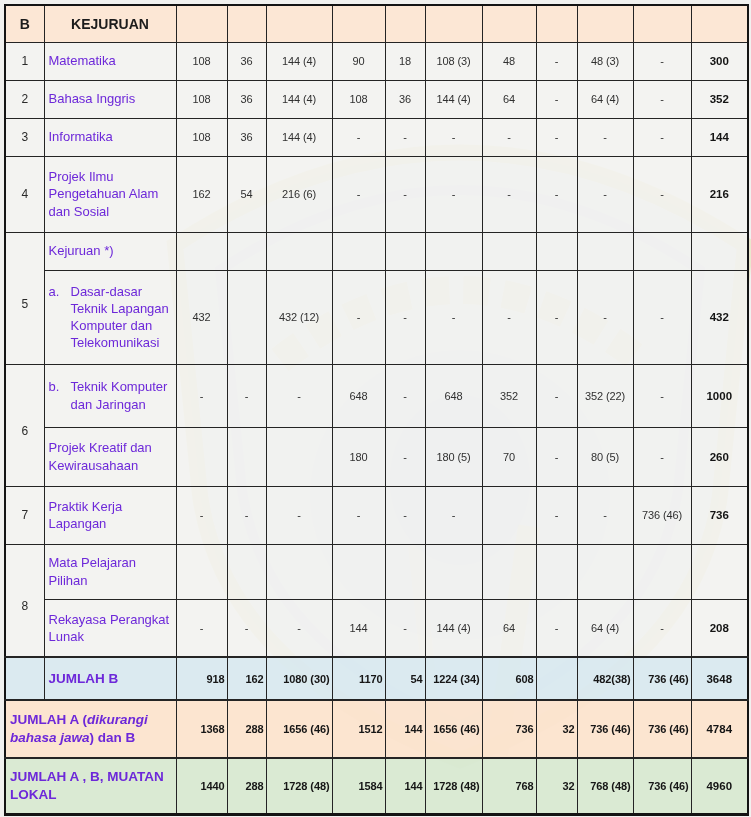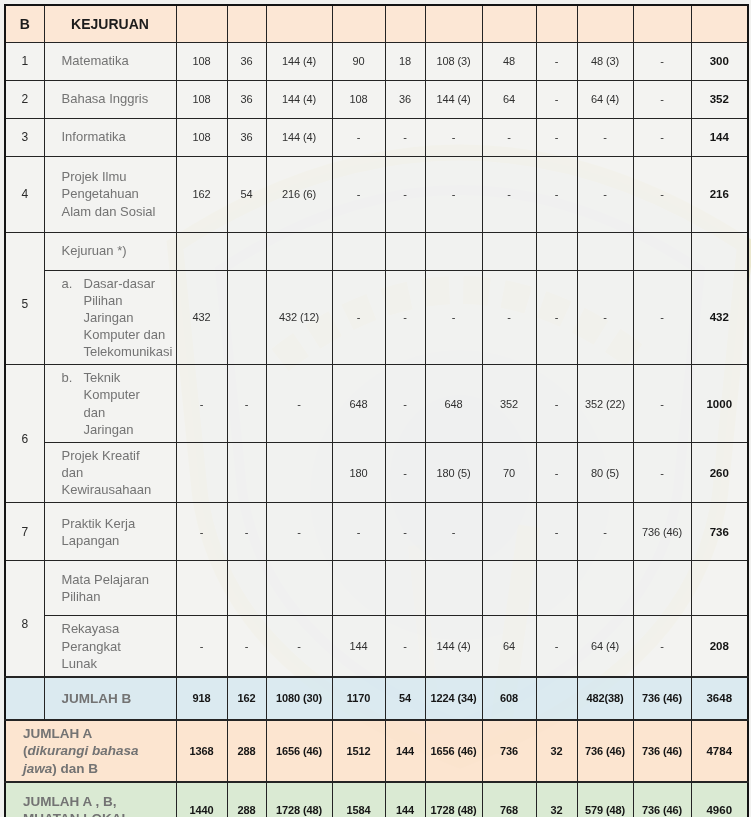--- a/index.html
+++ b/index.html
@@ -31,41 +31,41 @@
     border:1px solid #242424;
     overflow:hidden;
     vertical-align:middle;
     background:rgba(243,243,241,0.84);
   }
   .kur th { background:rgba(252,230,211,0.96); }
   th.hidx, th.htitle { font-size:14px; font-weight:bold; text-align:center; padding:4px 6px; }
   th.hidx { text-align:center; }
   .num  { text-align:center; font-size:12px; color:#2a2a2a; }
   .vtop { vertical-align:top; padding-top:11px; }
-  .name { text-align:left; padding:4px 17px; font-size:13px; line-height:1.32; color:#737373; }
+  .name { text-align:left; padding:4px 4px; font-size:13px; line-height:1.32; color:#6d28d9; }
   .mrow { display:flex; }
   .marker { width:22px; flex:0 0 22px; }
   .val  { text-align:center; font-size:11px; letter-spacing:-0.1px; padding:2px; color:#303030; }
   .tot  { text-align:center; font-size:11.5px; font-weight:bold; padding:8px; color:#141414; }
   
   .h37 td, .h37 th { height:37px; }
   .h38 td { height:38px; }
   .h76 td { height:76px; }
   .h94 td { height:94px; }
   .h63 td { height:63px; }
   .h59 td { height:59px; }
   .h58 td { height:58px; }
   .h55 td { height:55px; }
   .h43 td { height:43px; }
   .h56 td { height:56px; }
   
   tr.sumB td  { background:rgba(217,234,240,0.93); border-top-width:2px;margin-left:32px; }
   tr.sumA td  { background:rgba(252,227,206,0.94); border-top-width:2px; }
   tr.sumAB td { background:rgba(216,233,209,0.94); border-top-width:2px; }
-  tr.sumB .val, tr.sumA .val, tr.sumAB .val { font-weight:bold; font-size:11px; color:#161616; }
+  tr.sumB .val, tr.sumA .val, tr.sumAB .val { font-weight:bold; font-size:11px; color:#161616;text-align:right; }
   tr.sumB .name, tr.sumA .name, tr.sumAB .name { font-weight:bold; font-size:13.5px; line-height:1.3; }
   .ital { font-style:italic; }
 </style>
 </head>
 <body>
 
 <div class="page">
 
   <svg class="watermark" viewBox="0 0 620 700" xmlns="http://www.w3.org/2000/svg">
     <path d="M25,150 Q310,-35 595,150 L570,400 Q545,575 310,665 Q75,575 50,400 Z" fill="#c9d1ea" fill-opacity="0.55" stroke="#d8d07e" stroke-opacity="0.7" stroke-width="16"></path>
@@ -188,21 +188,21 @@
       <td class="val"></td>
       <td class="val"></td>
       <td class="val"></td>
       <td class="tot"></td>
     </tr>
 
     <tr class="h94">
       <td class="name">
         <span class="mrow">
           <span class="marker">a.</span>
-          <span>Dasar-dasar Pilihan Jaringan Komputer dan Telekomunikasi</span>
+          <span>Dasar-dasar Teknik Lapangan Komputer dan Telekomunikasi</span>
         </span>
       </td>
       <td class="val">432</td>
       <td class="val"></td>
       <td class="val">432 (12)</td>
       <td class="val">-</td>
       <td class="val">-</td>
       <td class="val">-</td>
       <td class="val">-</td>
       <td class="val">-</td>
@@ -328,19 +328,19 @@
     <tr class="h56 sumAB">
       <td class="name" colspan="2">JUMLAH A , B, MUATAN LOKAL</td>
       <td class="val">1440</td>
       <td class="val">288</td>
       <td class="val">1728 (48)</td>
       <td class="val">1584</td>
       <td class="val">144</td>
       <td class="val">1728 (48)</td>
       <td class="val">768</td>
       <td class="val">32</td>
-      <td class="val">579 (48)</td>
+      <td class="val">768 (48)</td>
       <td class="val">736 (46)</td>
       <td class="tot">4960</td>
     </tr>
   </tbody>
     </table>
 </div>
 
 </body></html>

